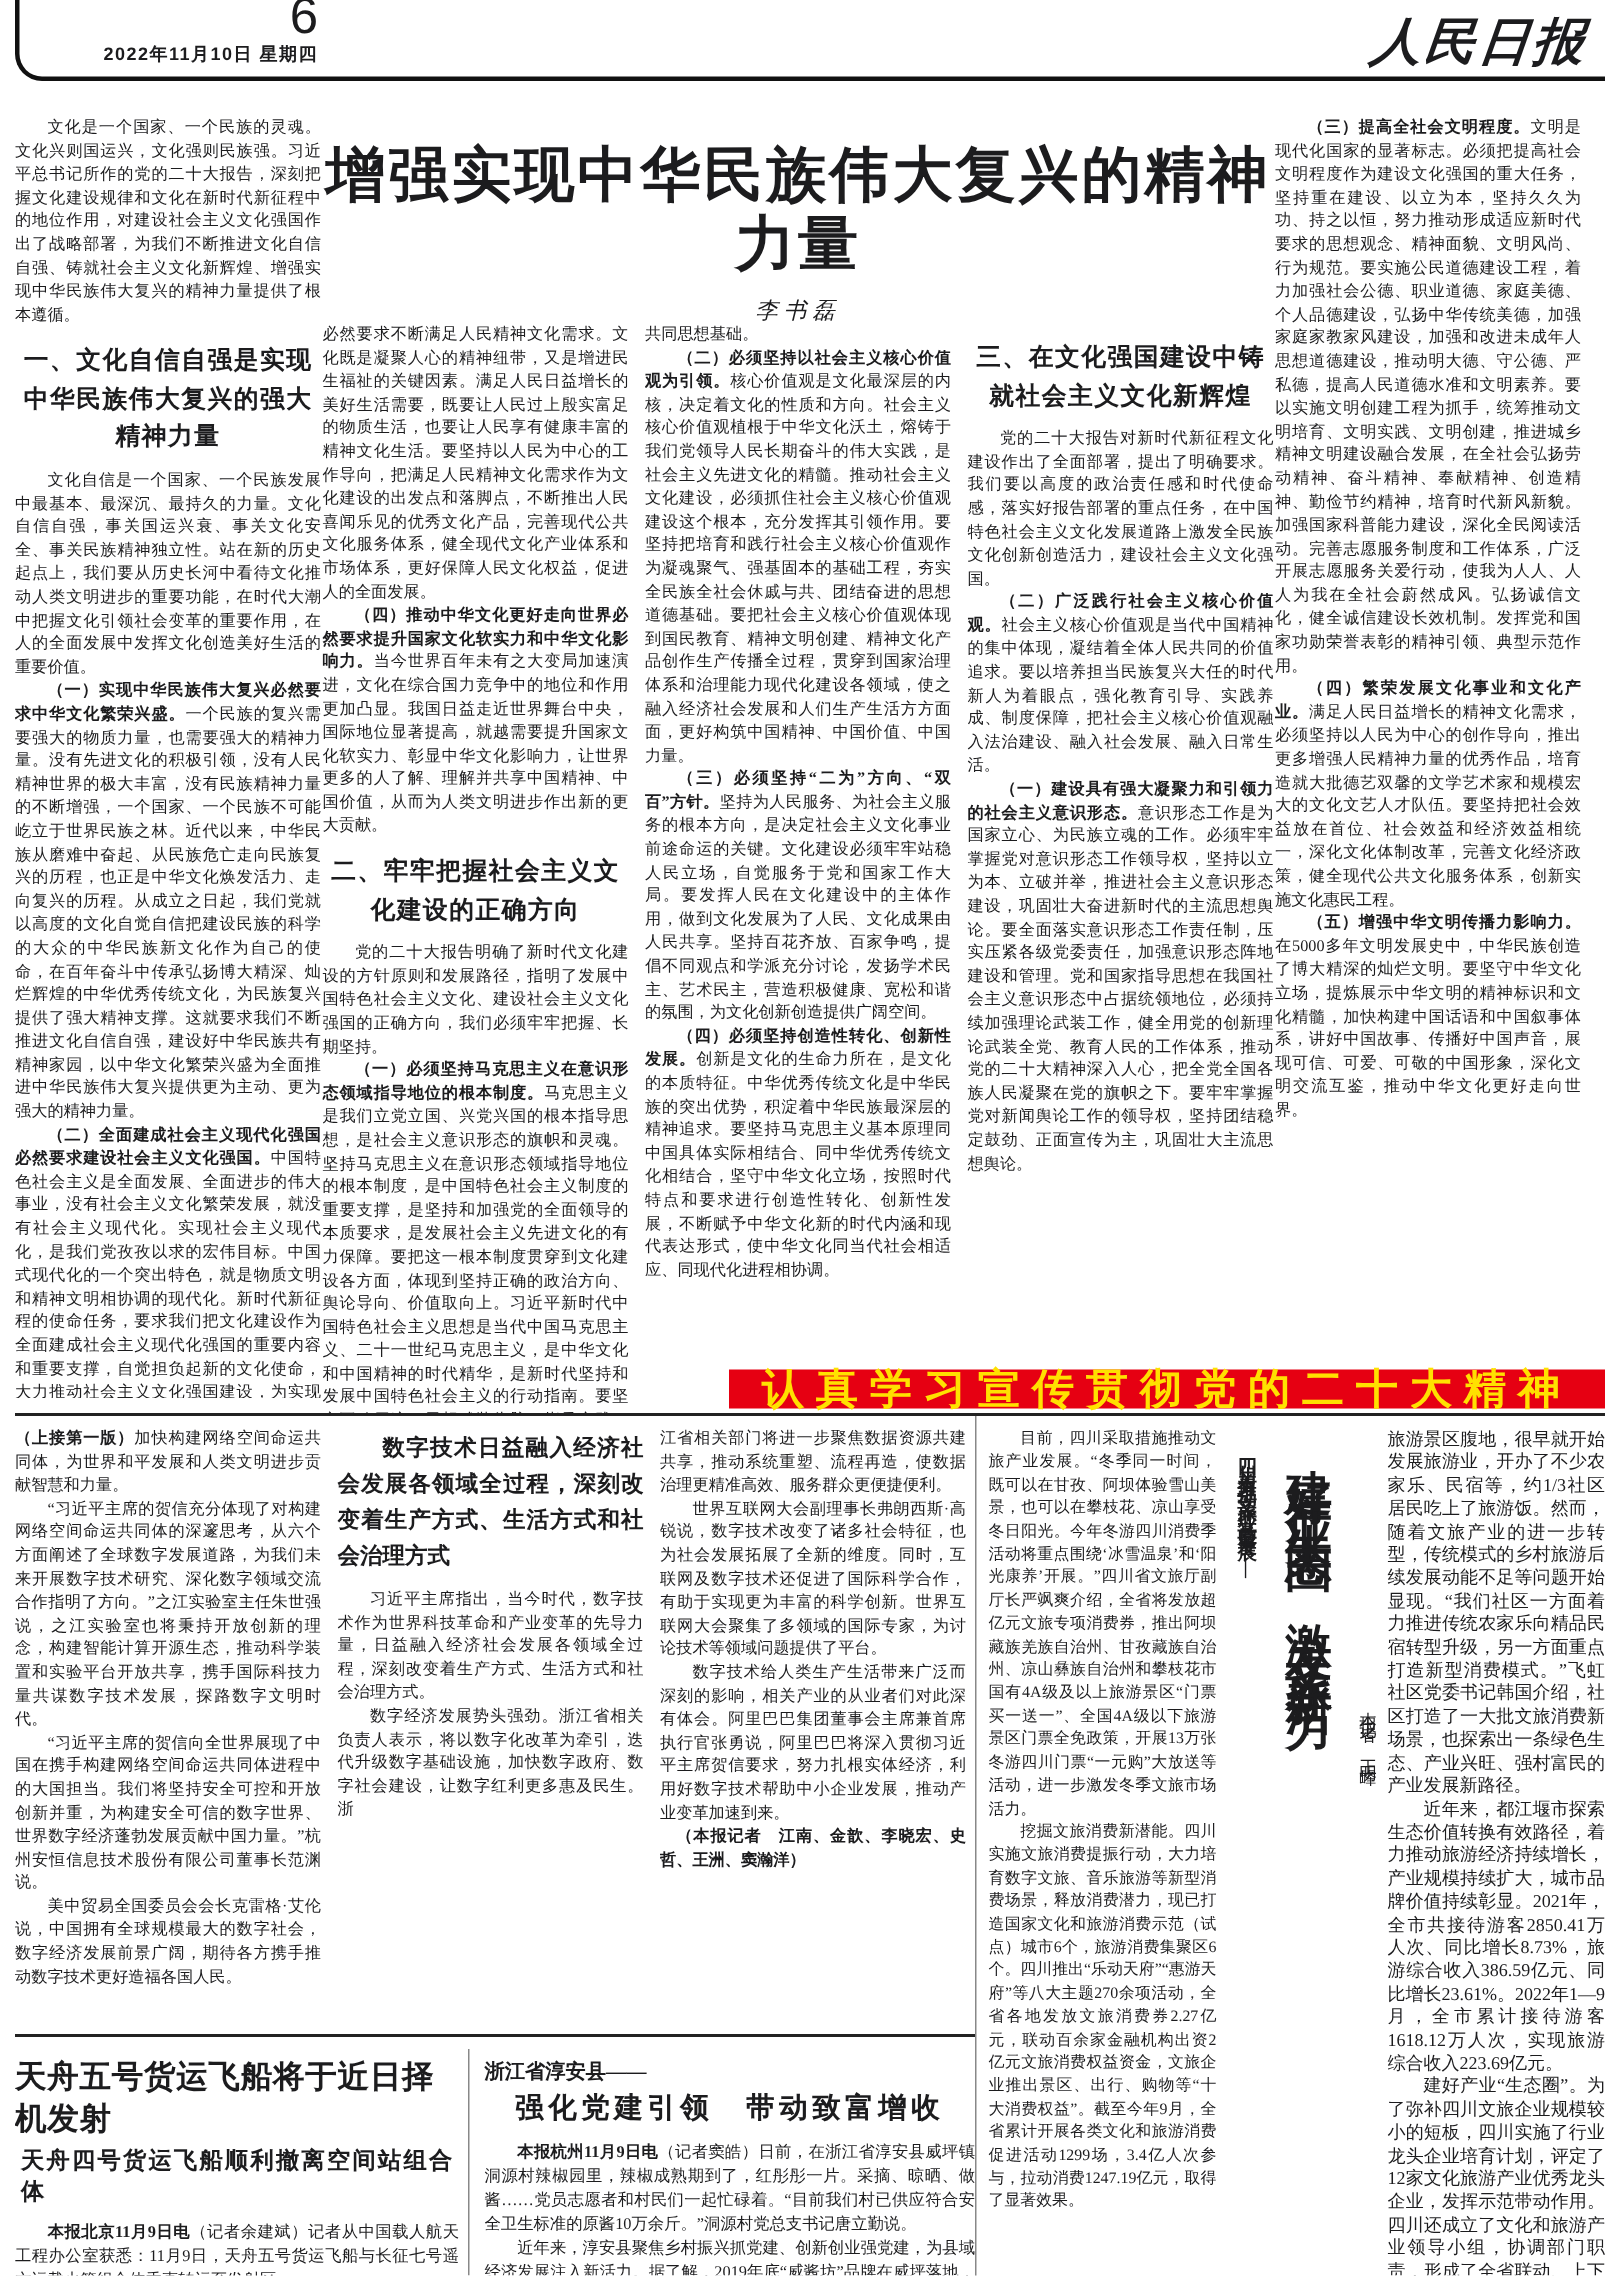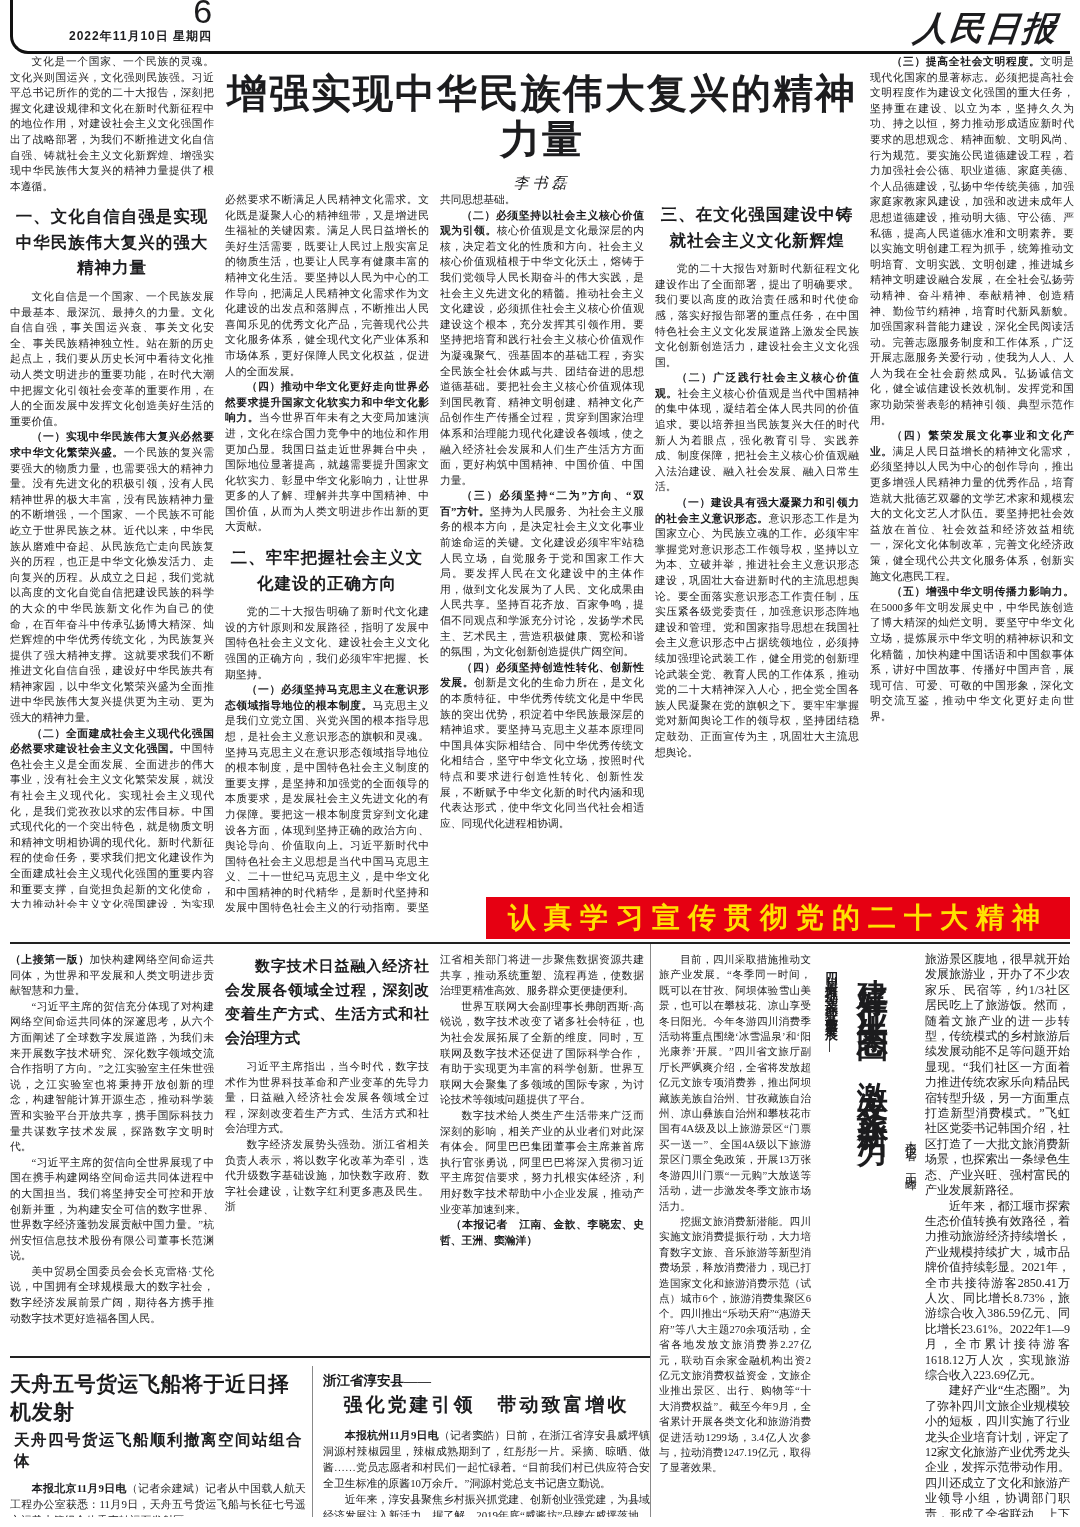--- a/index.html
+++ b/index.html
@@ -14,39 +14,39 @@
   .hdr-left{display:flex;align-items:flex-end;gap:0;flex-direction:column;}
   .section-label{font-family:"Liberation Sans","DejaVu Sans",sans-serif;font-weight:700;
        font-size:30px;letter-spacing:3px;line-height:1;}
   .page-num{font-family:"Liberation Sans","DejaVu Sans",sans-serif;font-size:34px;line-height:1;
        margin-left:28px;font-weight:400;}
   .date-line{font-family:"Liberation Sans","DejaVu Sans",sans-serif;font-size:12px;font-weight:700;
        margin-left:42px;margin-bottom:2px;letter-spacing:1px;}
   .paper-logo{font-family:"DejaVu Serif","Liberation Serif",serif;font-weight:700;font-style:italic;
        font-size:34px;letter-spacing:2px;transform:skewX(-6deg);margin:0 8px 2px 0;line-height:1;}
   
-  .main-article{position:relative;display:flex;gap:11px;height:888px;box-sizing:border-box;}
+  .main-article{position:relative;display:flex;gap:1px;padding-top:24px;height:888px;box-sizing:border-box;}
   .col{font-size:10.8px;line-height:15.6px;text-align:justify;overflow:hidden;}
   .col p{margin:0;text-indent:2em;}
   .col p.cont{text-indent:0;}
   .lead{font-weight:700;}
   .sec-head{font-family:"Liberation Sans","DejaVu Sans",sans-serif;font-weight:700;font-size:16.5px;
        line-height:1.55;text-align:center;margin:10px 4px 8px;text-indent:0;letter-spacing:1px;}
   .colA{flex:0 0 204px;height:854px;}
   .colE{flex:0 0 204px;height:792px;}
   .mid{flex:0 0 634px;display:flex;flex-direction:column;}
   .headline-wrap{height:138px;text-align:center;flex:0 0 138px;}
   .main-headline{font-family:"Liberation Sans","DejaVu Sans",sans-serif;font-weight:900;
        font-size:40px;letter-spacing:2px;margin:16px 0 0;line-height:1.15;}
   .author{font-size:15px;margin-top:12px;font-style:italic;letter-spacing:4px;}
   .midcols{display:flex;gap:11px;flex:1;}
   .h2col{flex:0 0 204px;height:726px;}
   .h3col{flex:0 0 204px;height:650px;}
   .h4col{flex:0 0 204px;height:650px;}
-  .banner{position:absolute;right:0;bottom:3px;width:584px;height:42px;display:flex;align-items:center;
+  .banner{position:absolute;right:0;bottom:3px;width:584px;height:26px;display:flex;align-items:center;
        justify-content:center;font-family:"Liberation Sans","DejaVu Sans",sans-serif;font-weight:900;
        font-size:28px;letter-spacing:8px;}
   
   .lower{border-top:2px solid #222;display:flex;height:575px;box-sizing:border-box;}
   .lower-left{width:640px;display:flex;flex-direction:column;box-sizing:border-box;}
   .lower-cols{display:flex;gap:11px;height:412px;padding-top:8px;box-sizing:border-box;}
   .lcol{flex:0 0 204px;font-size:10.8px;line-height:15.6px;text-align:justify;overflow:hidden;}
   .lcol p{margin:0;text-indent:2em;}
   .lcol p.cont{text-indent:0;}
   .lcol p.byline{font-weight:700;text-indent:1em;}

